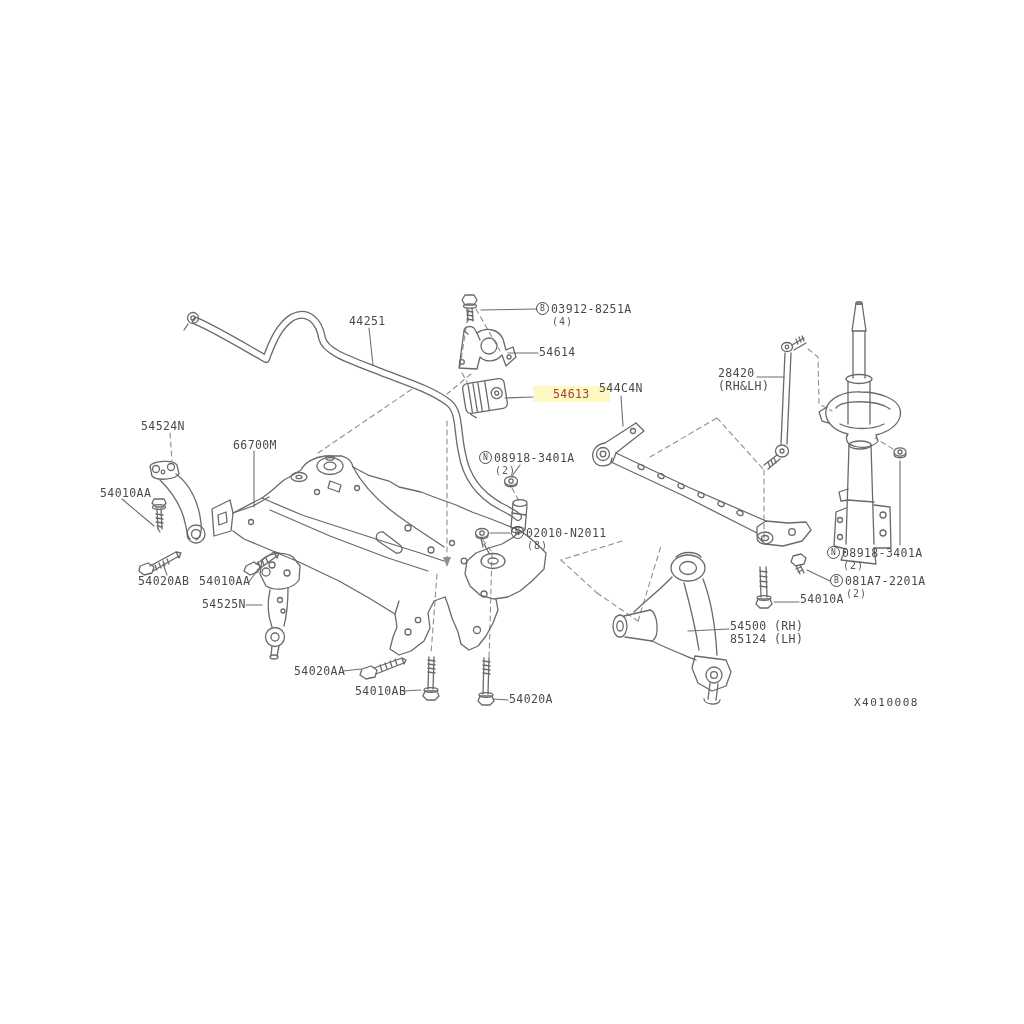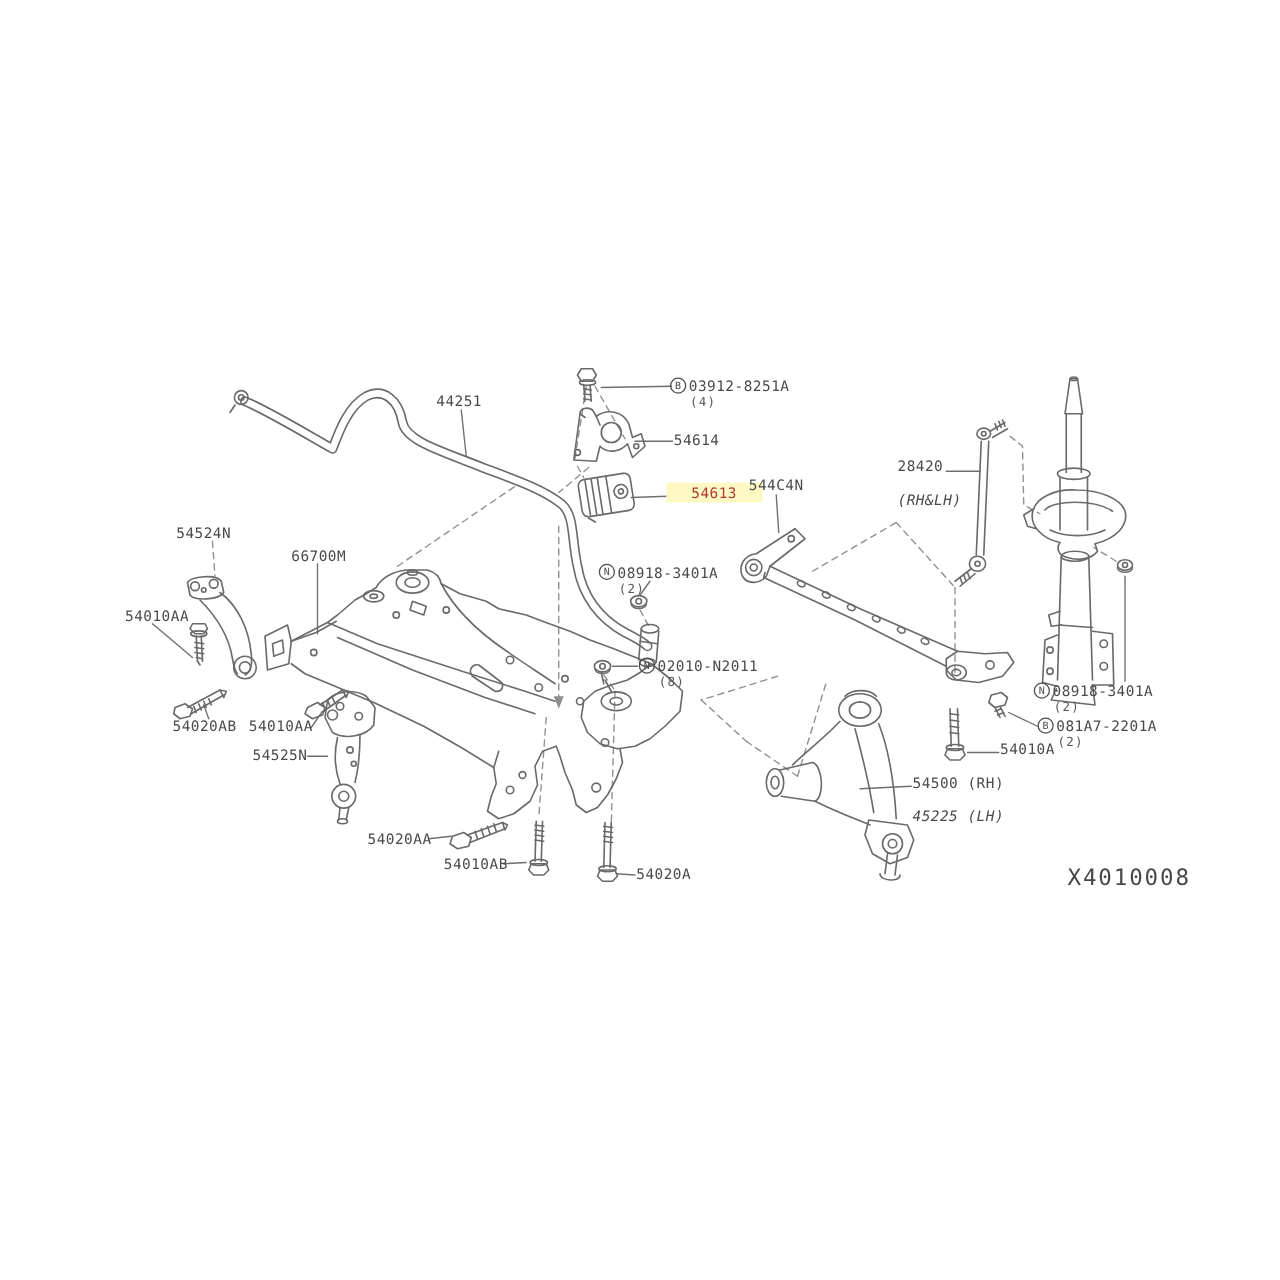--- a/index.html
+++ b/index.html
@@ -7,22 +7,22 @@
          font-family:"DejaVu Sans Mono","Liberation Mono",monospace;}
   svg.art{position:absolute;left:0;top:0;}
   .lbl{position:absolute;white-space:nowrap;color:#4a4a4a;font-size:11.5px;
        letter-spacing:.4px;line-height:12px;}
   .lbl .row{display:flex;align-items:center;gap:2px;}
   .lbl .qty{font-size:10px;letter-spacing:1px;padding-left:16px;margin-top:1px;color:#585858;}
   .circ{display:inline-flex;align-items:center;justify-content:center;
         width:11px;height:11px;border:1.2px solid #4a4a4a;border-radius:50%;
         font-size:8px;letter-spacing:0;flex:0 0 auto;}
   .hl{background:#fef9c3;color:#b23832;padding:1px 20px;}
-  .code{font-size:18px;letter-spacing:1.5px;color:#474747;}
-  .sub{margin-top:15px;font-style:italic;}
+  .code{font-size:11px;letter-spacing:1.5px;color:#474747;}
+  .sub{margin-top:1px;}
 </style>
 </head>
 <body>
 
 <div class="stage">
 
 <svg class="art" width="1024" height="1024" viewBox="0 0 1024 1024" fill="none" stroke="#6a6a6a" stroke-width="1.3" stroke-linecap="round" stroke-linejoin="round">
 
   <g stroke="#8f8f8f" stroke-width="1.1" stroke-dasharray="5 4">
     <path d="M469,309 L460,367"></path>
@@ -394,21 +394,21 @@
 <div class="lbl" style="left:355px;top:685px">
   <span>54010AB</span>
 </div>
 
 <div class="lbl" style="left:509px;top:693px">
   <span>54020A</span>
 </div>
 
 <div class="lbl" style="left:730px;top:620px">
   <span>54500 (RH)</span>
-  <div class="sub">45225 (LH)</div>
+  <div class="sub">85124 (LH)</div>
 </div>
 
 <div class="lbl" style="left:800px;top:593px">
   <span>54010A</span>
 </div>
 
 <div class="lbl" style="left:827px;top:546px">
   <span class="row">
         <span class="circ">N</span>
         <span>08918-3401A</span>

